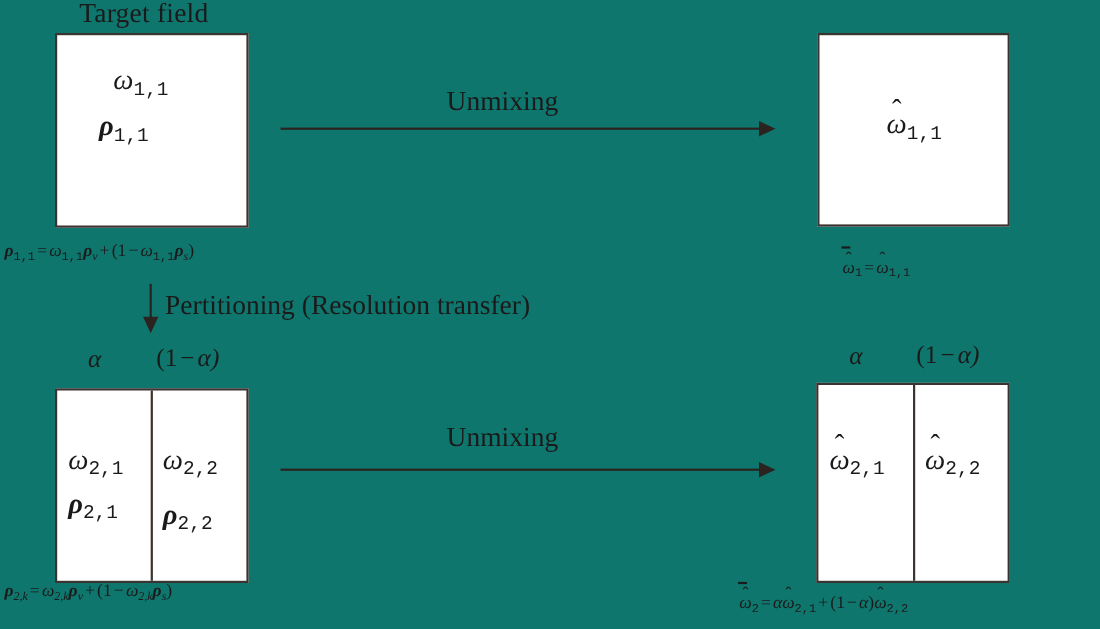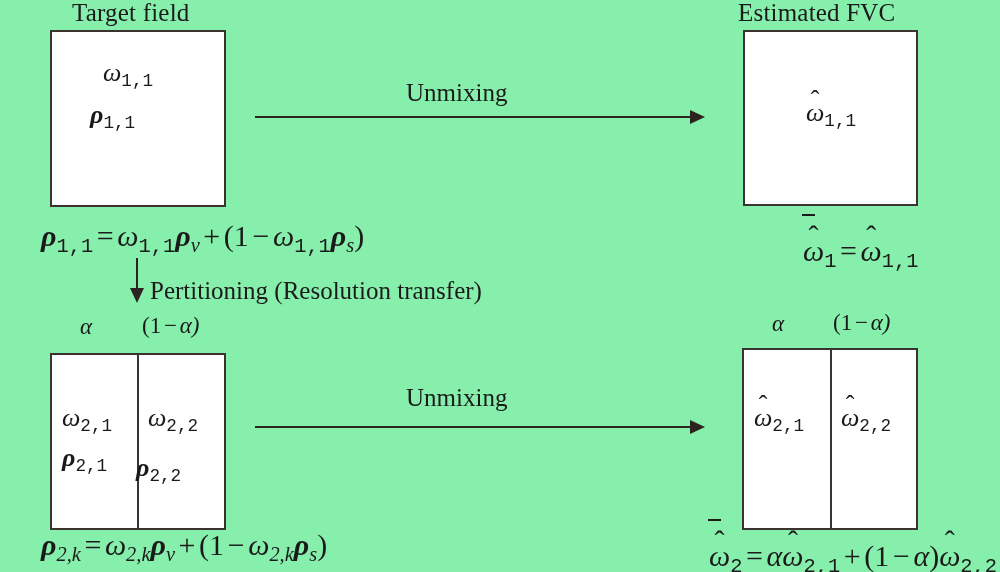--- a/index.html
+++ b/index.html
@@ -8,21 +8,21 @@
     background: #ffffff;
   }
   body {
     font-family: "Liberation Serif", "DejaVu Serif", serif;
     color: #1a1a1a;
   }
   #canvas {
     position: relative;
     width: 1000px;
     height: 572px;
-    background: #86efac;
+    background: #0f766e;
     overflow: hidden;
   }
 
   
   .lbl {
     position: absolute;
     white-space: nowrap;
     line-height: 1;
   }
   .heading {
@@ -32,22 +32,21 @@
   .arrow-label {
     font-size: 25px;
   }
   .step-label {
     font-size: 25px;
   }
   .frac-label {
     font-size: 23px;
   }
   .eq {
-    font-size: 30px;
-    margin-left: 37px;
+    font-size: 16px;
   }
   .cell-sym {
     font-size: 26px;
   }
   .mgreek {           
     font-style: italic;
   }
   .bold-rho {
     font-weight: bold;
     font-style: italic;
@@ -159,21 +158,20 @@
     border-top: 15px solid #2b2320;
   }
 </style>
 </head>
 <body>
 
 <div id="canvas">
 
   <div class="lbl heading" style="left:72px; top:0px;">Target field</div>
 
-  <div class="lbl heading" style="left:738px; top:0px;">Estimated FVC</div>
 
   <div class="box" style="left:50px; top:30px; width:176px; height:177px;"></div>
 
   <div class="lbl cell-sym" style="left:103px; top:60px;">
     <span class="mgreek">ω</span><span class="subn">1,1</span>
   </div>
 
   <div class="lbl cell-sym" style="left:90px; top:102px;">
     <span class="bold-rho">ρ</span><span class="subn">1,1</span>
   </div>
@@ -195,21 +193,21 @@
   </div>
 
   <div class="lbl eq" style="left:766px; top:236px;">
     <span class="barred"><span class="acc"><span class="hat">ˆ</span><span class="base mgreek">ω</span></span></span><span class="subn">1</span><span class="op">=</span><span class="acc"><span class="hat">ˆ</span><span class="base mgreek">ω</span></span><span class="subn">1,1</span>
   </div>
 
   <div class="v-arrow" style="left:130px; top:258px; height:45px;">
     <div class="shaft" style="height:33px;"></div>
     <div class="head" style="top:30px;"></div>
   </div>
-  <div class="lbl step-label" style="left:150px; top:265px;margin-top:13px;">Pertitioning (Resolution transfer)</div>
+  <div class="lbl step-label" style="left:150px; top:265px;">Pertitioning (Resolution transfer)</div>
 
   <div class="lbl frac-label" style="left:80px; top:315px;">
     <span class="mgreek">α</span>
   </div>
   <div class="lbl frac-label" style="left:142px; top:314px;">
     <span class="num">(1</span><span class="op">−</span><span class="mgreek">α)</span>
   </div>
 
   <div class="box" style="left:50px; top:353px; width:176px; height:177px;">
     <div class="divider" style="left:85px; top:0; bottom:0;"></div>
@@ -218,21 +216,21 @@
   <div class="lbl cell-sym" style="left:62px; top:405px;">
     <span class="mgreek">ω</span><span class="subn">2,1</span>
   </div>
   <div class="lbl cell-sym" style="left:62px; top:445px;">
     <span class="bold-rho">ρ</span><span class="subn">2,1</span>
   </div>
 
   <div class="lbl cell-sym" style="left:148px; top:405px;">
     <span class="mgreek">ω</span><span class="subn">2,2</span>
   </div>
-  <div class="lbl cell-sym" style="left:136px; top:455px;">
+  <div class="lbl cell-sym" style="left:148px; top:455px;">
     <span class="bold-rho">ρ</span><span class="subn">2,2</span>
   </div>
 
   <div class="lbl eq" style="left:4px; top:530px;">
     <span class="bold-rho">ρ</span><span class="sub">2,k</span><span class="op">=</span><span class="mgreek">ω</span><span class="sub">2,k</span><span class="bold-rho">ρ</span><span class="sub">v</span><span class="op">+</span><span class="num">(</span><span class="num">1</span><span class="op">−</span><span class="mgreek">ω</span><span class="sub">2,k</span><span class="bold-rho">ρ</span><span class="sub">s</span><span class="num">)</span>
   </div>
 
   <div class="h-arrow" style="left:255px; top:420px; width:450px;">
     <div class="shaft" style="width:438px;"></div>
     <div class="head" style="left:435px;"></div>

